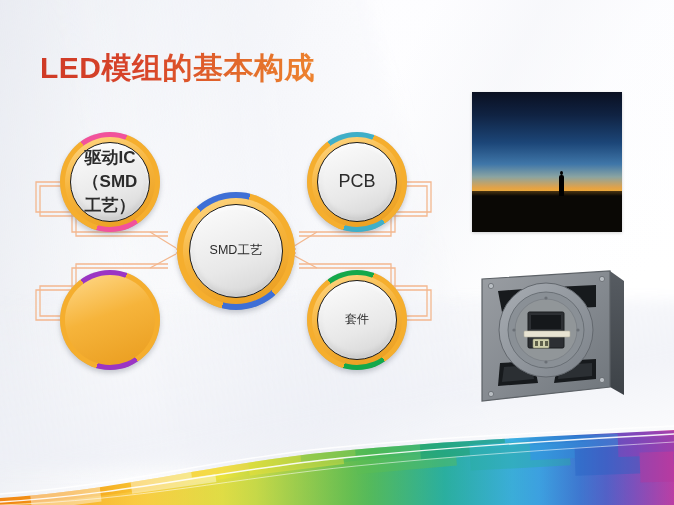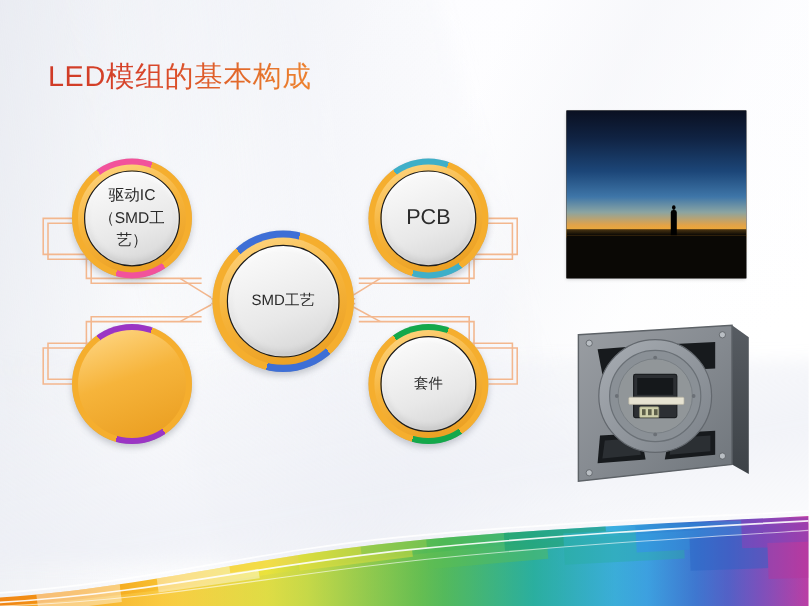--- a/index.html
+++ b/index.html
@@ -23,21 +23,21 @@
   .sheen.b{left:120px;top:-140px;width:300px;height:700px;
     background:linear-gradient(100deg, rgba(255,255,255,0), rgba(238,240,246,.55) 50%, rgba(255,255,255,0));
     transform:rotate(-16deg);filter:blur(8px);}
   .sheen.c{left:-60px;top:300px;width:760px;height:170px;
     background:linear-gradient(170deg, rgba(255,255,255,0), rgba(236,238,245,.7) 60%, rgba(255,255,255,0));
     filter:blur(7px);}
 
   
   #title{
     position:absolute;left:40px;top:48px;
-    font-size:24px;font-weight:normal;letter-spacing:.5px;
+    font-size:30px;font-weight:bold;letter-spacing:.5px;
     white-space:nowrap;
     background:linear-gradient(100deg,#CF3A26 0%,#D8452A 38%,#E4702B 78%,#EE8430 100%);
     -webkit-background-clip:text;background-clip:text;
     color:transparent;-webkit-text-fill-color:transparent;
   }
 
   
   #diagram{position:absolute;left:0;top:0;width:450px;height:420px;}
   #connectors{position:absolute;left:0;top:0;width:450px;height:420px;}
 
@@ -127,21 +127,21 @@
     </div>
 
     <div class="node" style="left:60px;top:132px;width:100px;height:100px;">
       <div class="ring-outer" style="background:linear-gradient(180deg,#cfd2d8,#9aa0ab);"></div>
       <div class="ring-colored" style="background:conic-gradient(from 172deg,
               #F2529B 0deg 24deg, #F5AE2E 24deg 152deg,
               #F2529B 152deg 208deg, #F5AE2E 208deg 334deg,
               #F2529B 334deg 360deg);"></div>
       <div class="ring-gold" style="left:5px;top:5px;right:5px;bottom:5px;
               background:linear-gradient(160deg,#FFD98A,#F6B43B 45%,#E99C1E 100%);"></div>
-      <div class="disc" style="left:10px;top:10px;right:10px;bottom:10px;font-size:13px;">
+      <div class="disc" style="left:10px;top:10px;right:10px;bottom:10px;font-size:17px;font-weight:bold;">
         <span class="label" style="white-space:pre-line;">驱动IC
 （SMD工艺）</span>
       </div>
     </div>
 
     <div class="node" style="left:60px;top:270px;width:100px;height:100px;">
       <div class="ring-outer" style="background:linear-gradient(180deg,#cfd2d8,#9aa0ab);"></div>
       <div class="ring-colored" style="background:conic-gradient(from 172deg,
               #9B35C4 0deg 24deg, #F5AE2E 24deg 152deg,
               #9B35C4 152deg 208deg, #F5AE2E 208deg 334deg,

